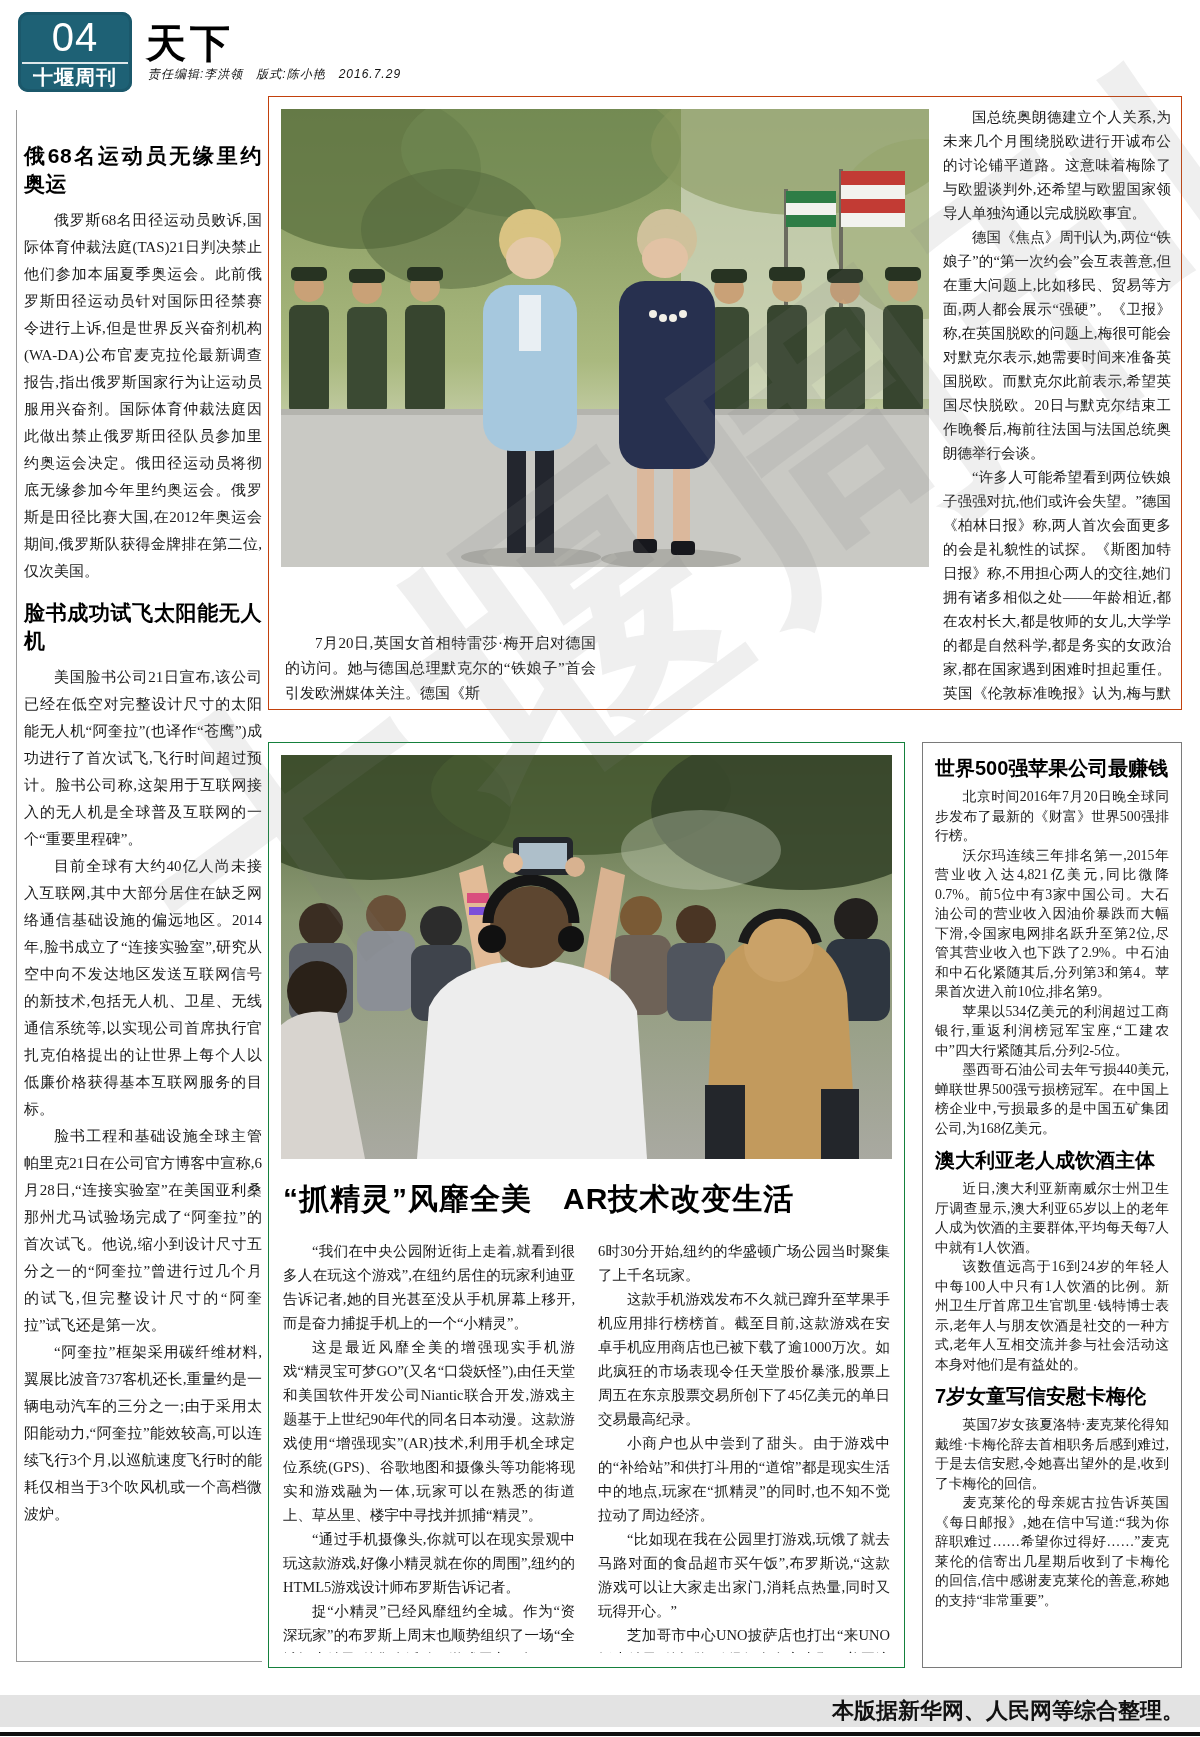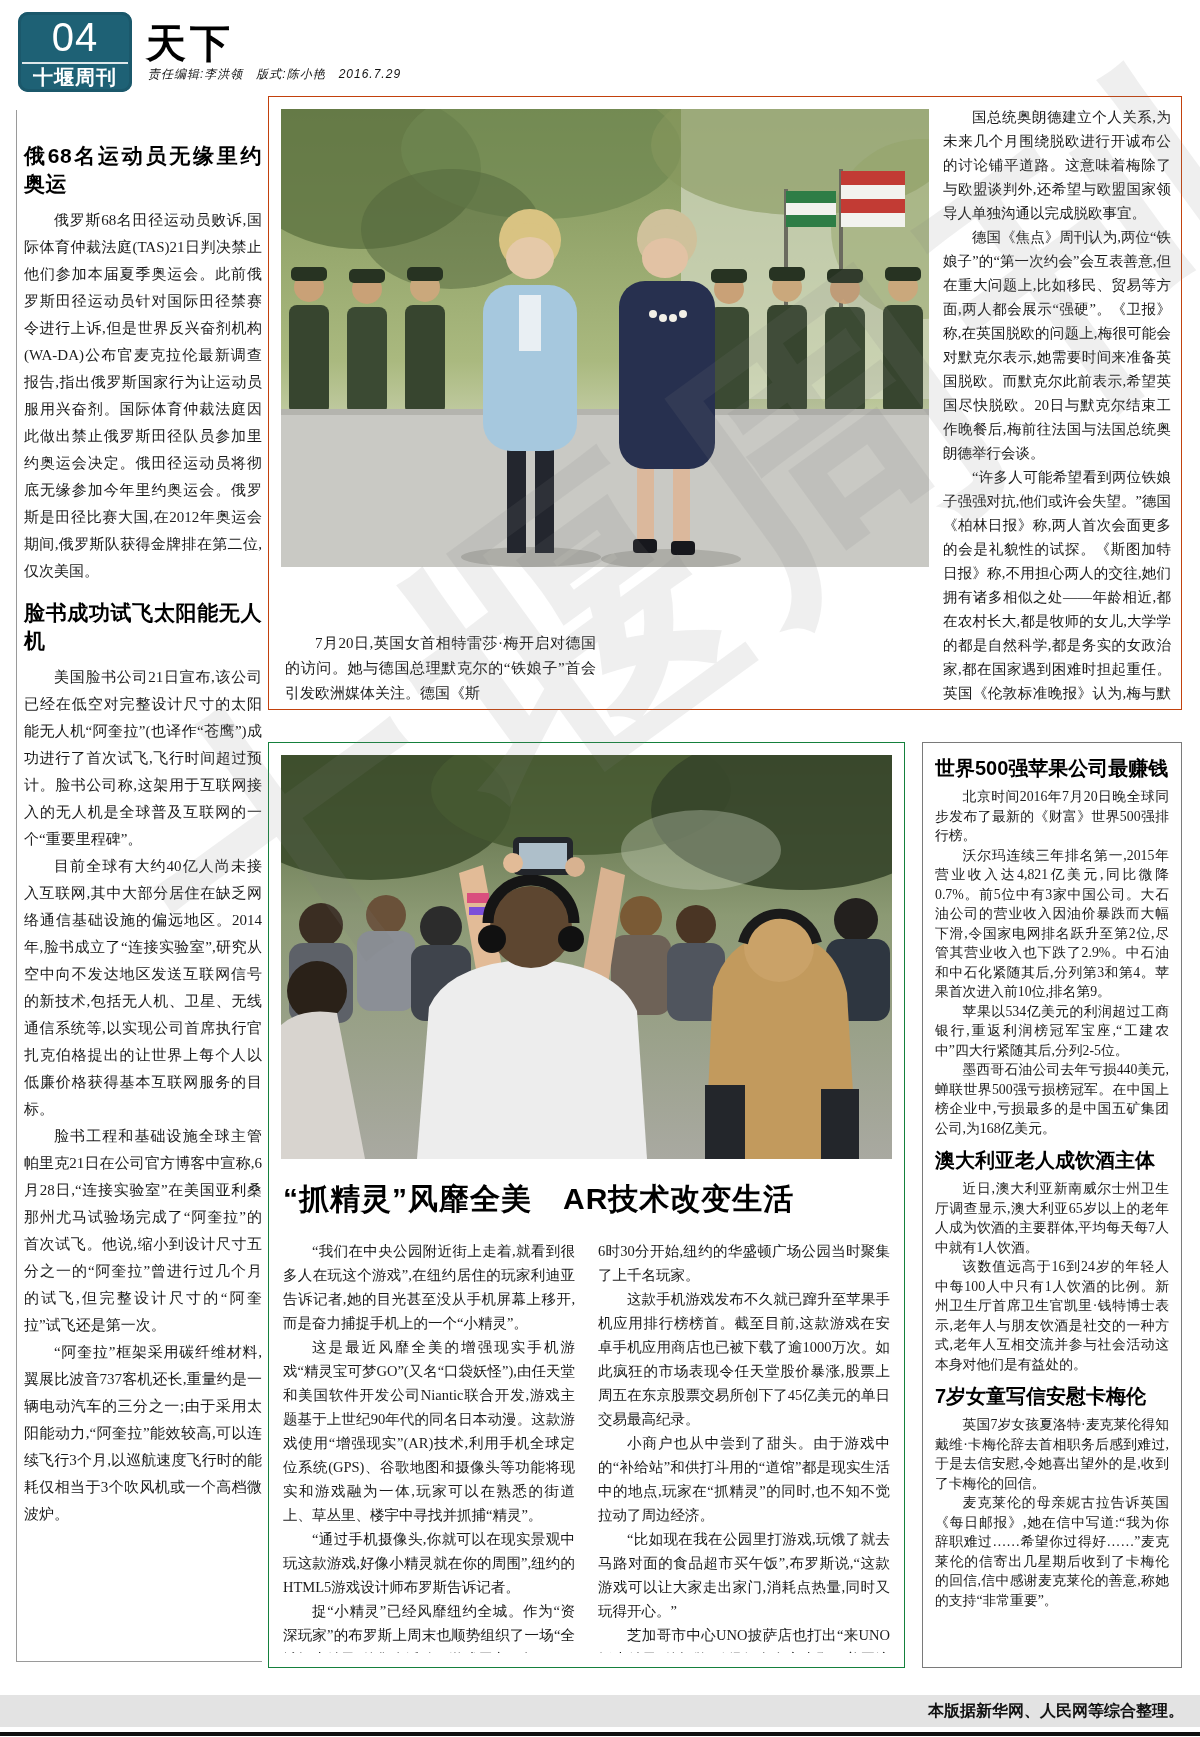--- a/index.html
+++ b/index.html
@@ -54,21 +54,21 @@
   
   .box-b{position:absolute;left:922px;top:742px;width:260px;height:926px;
     border:1px solid #7a7a7a;box-sizing:border-box;padding:8px 12px;
     overflow:hidden;font-size:13.8px;line-height:19.5px;text-align:justify;}
   .box-b h3{font-size:20px;line-height:26px;font-weight:800;margin:9px 0 6px;color:#000;}
   .box-b h3.first{margin-top:4px;}
   
   .footer-bar{position:absolute;left:0px;right:0px;top:1695px;height:32px;
     background:#e3e3e3;}
   .footer-bar span{position:absolute;right:16px;top:0;line-height:32px;
-    font-size:16px;font-weight:700;color:#111;}
+    font-size:22px;font-weight:700;color:#111;}
   .bottom-line{position:absolute;left:0;right:0;top:1732px;height:4px;background:#101010;}
   
   .watermark{position:absolute;left:60px;top:760px;width:1200px;z-index:40;
     transform:rotate(-36deg);transform-origin:left top;
     font-size:300px;font-weight:800;letter-spacing:30px;color:#808080;
     opacity:.12;pointer-events:none;white-space:nowrap;
     font-family:"Liberation Sans","DejaVu Sans",sans-serif;}
 </style>
 </head>
 <body>

